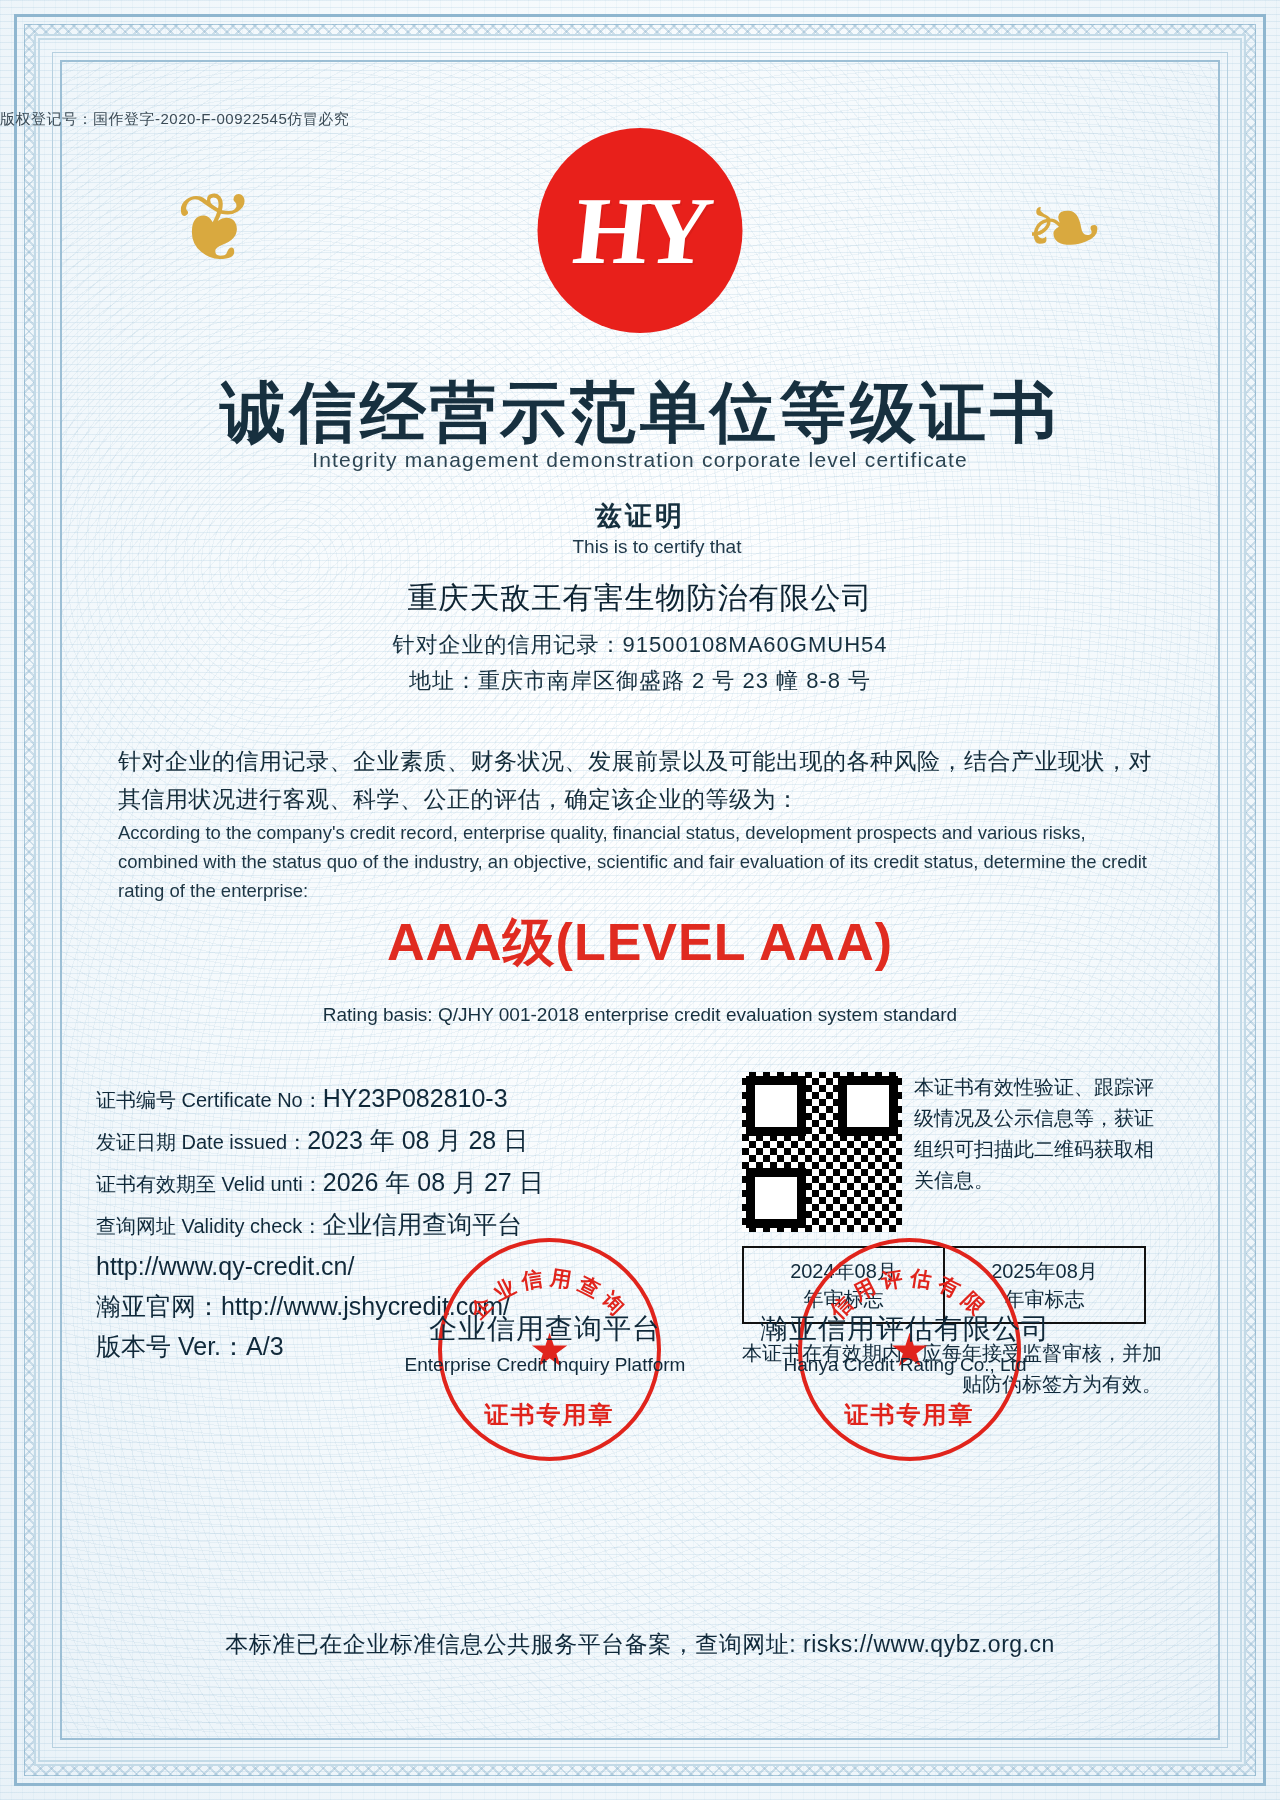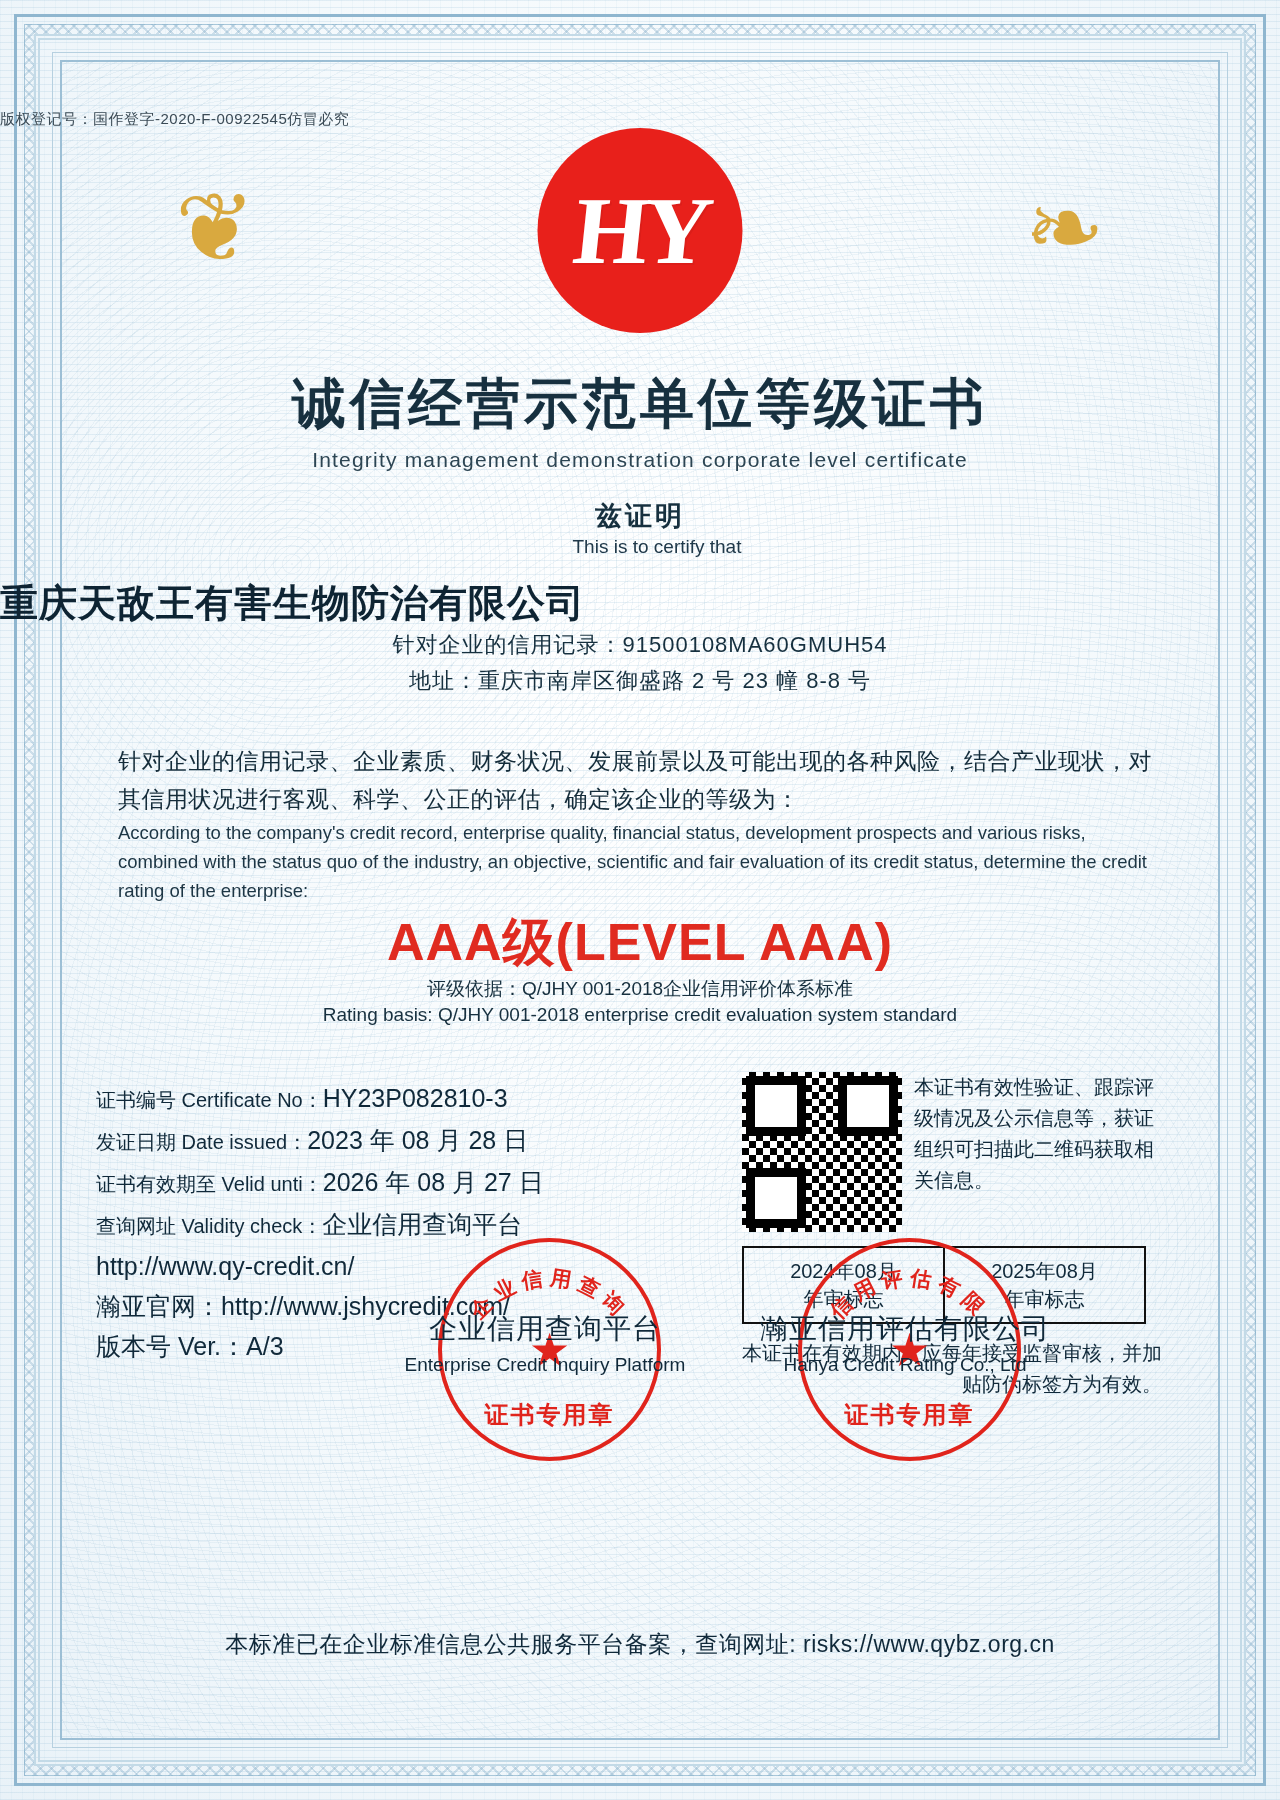--- a/index.html
+++ b/index.html
@@ -68,37 +68,37 @@
   .flourish{
     position:absolute;top:52px;font-size:96px;color:#d9a93f;
     font-family:"DejaVu Sans", sans-serif;line-height:1;
   }
   .flourish.left{left:175px;}
   .flourish.right{right:175px;}
 
   h1.title-cn{
     position:absolute;top:368px;left:0;width:100%;text-align:center;
     margin:0;font-family:"Liberation Serif", serif;
-    font-size:54px;font-weight:700;color:#17303f;letter-spacing:4px;
+    font-size:66px;font-weight:700;color:#17303f;letter-spacing:4px;
   }
   .title-en{
     position:absolute;top:448px;left:0;width:100%;text-align:center;
     font-size:21px;color:#2c4553;letter-spacing:1.2px;
   }
   .certify-cn{
     position:absolute;top:498px;left:0;width:100%;text-align:center;
     font-size:27px;color:#16303f;letter-spacing:3px;font-weight:600;
   }
   .certify-en{
     position:absolute;top:536px;left:0;width:100%;text-align:center;
     font-size:19px;color:#20394a;padding-left:17px;
   }
   .company{
-    position:absolute;top:578px;left:0;width:100%;text-align:left;
-    font-size:38px;font-weight:700;color:#0e2433;letter-spacing:1px;
+    position:absolute;top:578px;left:0;width:100%;text-align:center;
+    font-size:30px;font-weight:400;color:#0e2433;letter-spacing:1px;
   }
   .credit-code{
     position:absolute;top:630px;left:0;width:100%;text-align:center;
     font-size:22px;color:#16303f;letter-spacing:1px;
   }
   .address{
     position:absolute;top:666px;left:0;width:100%;text-align:center;
     font-size:22px;color:#16303f;letter-spacing:1px;
   }
 
@@ -219,21 +219,20 @@
     <div class="certify-en">This is to certify that</div>
 
     <div class="company">重庆天敌王有害生物防治有限公司</div>
     <div class="credit-code">针对企业的信用记录：91500108MA60GMUH54</div>
     <div class="address">地址：重庆市南岸区御盛路 2 号 23 幢 8-8 号</div>
 
     <div class="para para-en">According to the company's credit record, enterprise quality, financial status, development prospects and various risks, combined with the status quo of the industry, an objective, scientific and fair evaluation of its credit status, determine the credit rating of the enterprise:</div>
     <div class="para para-cn">针对企业的信用记录、企业素质、财务状况、发展前景以及可能出现的各种风险，结合产业现状，对其信用状况进行客观、科学、公正的评估，确定该企业的等级为：</div>
 
     <div class="level">AAA级(LEVEL AAA)</div>
-    <div class="basis-cn">评级依据：Q/JHY 001-2018企业信用评价体系标准</div>
     <div class="basis-en">Rating basis: Q/JHY 001-2018 enterprise credit evaluation system standard</div>
 
     <div class="details">
       <div class="row">
         <span class="lbl-en">证书编号 Certificate No：</span><span>HY23P082810-3</span>
       </div>
       <div class="row">
         <span class="lbl-en">发证日期 Date issued：</span><span>2023 年 08 月 28 日</span>
       </div>
       <div class="row">

